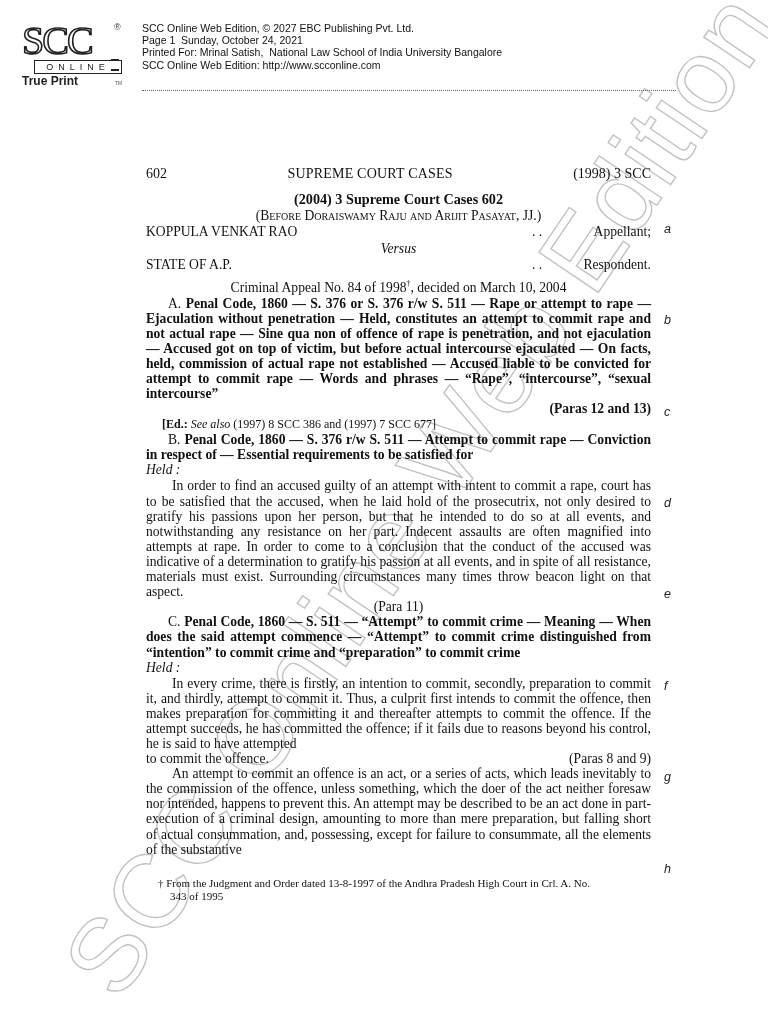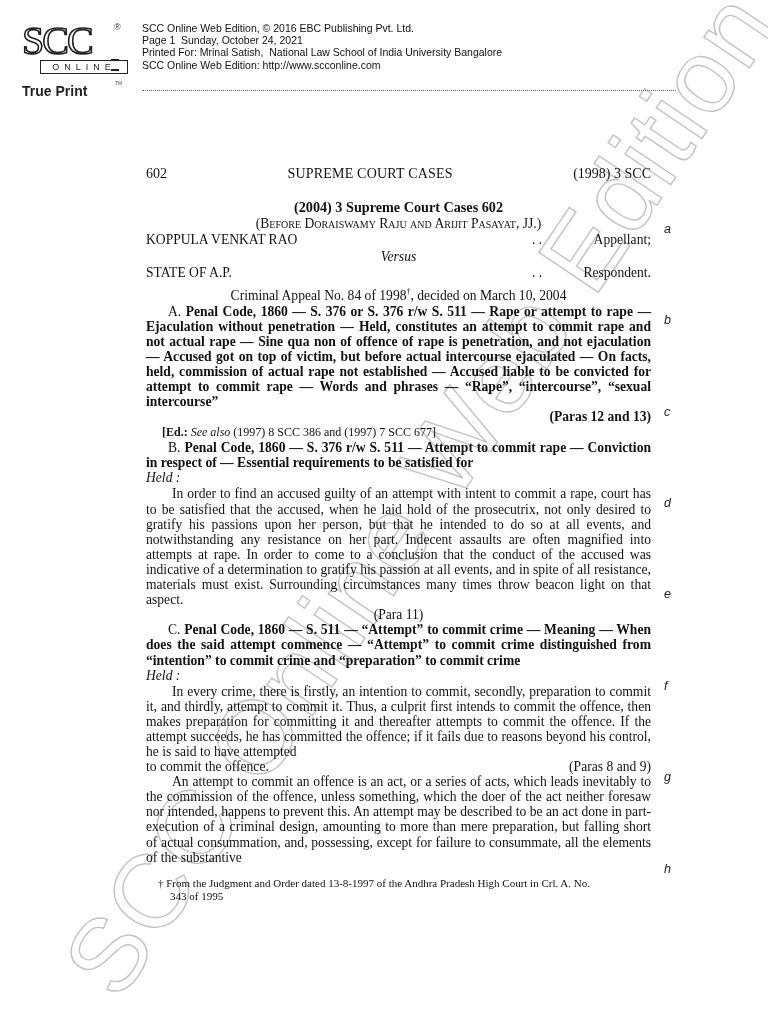--- a/index.html
+++ b/index.html
@@ -3,35 +3,35 @@
 <meta charset="utf-8">
 <style>
   html, body { margin: 0; padding: 0; background: #ffffff; }
   body { width: 768px; height: 1024px; position: relative; overflow: hidden; color: #111; }
 
   
   .logo { position: absolute; left: 20px; top: 22px; width: 100px; height: 64px; }
   .logo .scc { position: absolute; left: 2px; top: 0; font-family: "Liberation Serif", serif; font-size: 40px; line-height: 38px; letter-spacing: -2px; color: #fff;
     -webkit-text-stroke: 1.6px #222; font-weight: normal; }
   .logo .reg { position: absolute; left: 94px; top: 0; font-family: "Liberation Sans", sans-serif; font-size: 9px; color: #333; }
-  .logo .online { position: absolute; left: 20px; top: 38px; width: 86px; height: 12px; border: 1px solid #222; font-family: "Liberation Sans", sans-serif; font-size: 9px; letter-spacing: 5px; text-align: center; line-height: 12px; color: #222; }
+  .logo .online { position: absolute; left: 14px; top: 38px; width: 86px; height: 12px; border: 1px solid #222; font-family: "Liberation Sans", sans-serif; font-size: 9px; letter-spacing: 5px; text-align: center; line-height: 12px; color: #222; }
   .logo .flag { position: absolute; left: 91px; top: 37px; width: 8px; height: 8px; border-top: 2px solid #222; border-bottom: 2px solid #222; }
-  .logo .tp { position: absolute; left: 2px; top: 60px; font-family: "Liberation Sans", sans-serif; font-weight: bold; font-size: 14px; color: #222; line-height: 18px; }
+  .logo .tp { position: absolute; left: 2px; top: 50px; font-family: "Liberation Sans", sans-serif; font-weight: bold; font-size: 12px; color: #222; line-height: 18px; }
   .logo .tm { position: absolute; left: 95px; top: 58px; font-family: "Liberation Sans", sans-serif; font-size: 5px; color: #555; }
 
   .header-lines { position: absolute; left: 142px; top: 22px; font-family: "Liberation Sans", sans-serif; font-size: 10.5px; line-height: 12.2px; color: #111; }
   .header-lines .line { white-space: pre; }
   .header-lines .page-sep { display: inline-block; width: 39px; }
   .dash-rule { position: absolute; left: 142px; top: 90px; width: 534px; border-top: 1px dotted #666; }
 
   
   .page { position: absolute; left: 146px; top: 166px; width: 505px; font-family: "Liberation Serif", serif; font-size: 13.6px; line-height: 15.1px; color: #111; }
   .running { display: flex; justify-content: space-between; align-items: baseline; font-size: 14px; height: 18px; }
   .running .mid { font-size: 14px; letter-spacing: 0.2px; }
-  .citation-title { text-align: center; font-weight: bold; font-size: 14.2px; margin-top: 14px; line-height: 18px; }
+  .citation-title { text-align: center; font-weight: bold; font-size: 14.2px; margin-top: 6px; line-height: 18px; }
   .bench { text-align: center; font-size: 13.6px; line-height: 16px; font-variant: small-caps; }
   .party { display: flex; justify-content: space-between; line-height: 16px; gap: 25px; }
   .party .dots { position: absolute; left: 386px; }
   .party-row { position: relative; }
   .versus { text-align: center; font-style: italic; line-height: 17px; }
   .appeal { text-align: center; line-height: 17px; margin-top: 2px; }
   .appeal sup { font-size: 8px; }
   .hn { text-align: justify; font-weight: bold; text-indent: 22px; }
   .hn .letter { font-weight: normal; }
   .paras-right { text-align: right; font-weight: bold; }
@@ -60,21 +60,21 @@
 <div class="logo">
   <span class="scc">SCC</span>
   <span class="reg">®</span>
   <span class="online">ONLINE</span>
   <span class="flag"></span>
   <span class="tp">True Print</span>
   <span class="tm">TM</span>
 </div>
 
 <div class="header-lines">
-  <div class="line">SCC Online Web Edition, © 2016 EBC Publishing Pvt. Ltd.</div>
+  <div class="line">SCC Online Web Edition, © 2027 EBC Publishing Pvt. Ltd.</div>
   <div class="line"><span class="page-sep">Page 1</span><span>Sunday, October 24, 2021</span></div>
   <div class="line">Printed For: Mrinal Satish,  National Law School of India University Bangalore</div>
   <div class="line">SCC Online Web Edition: http://www.scconline.com</div>
 </div>
 <div class="dash-rule"></div>
 
 <div class="page">
   <div class="running">
     <span>602</span>
     <span class="mid">SUPREME COURT CASES</span>

